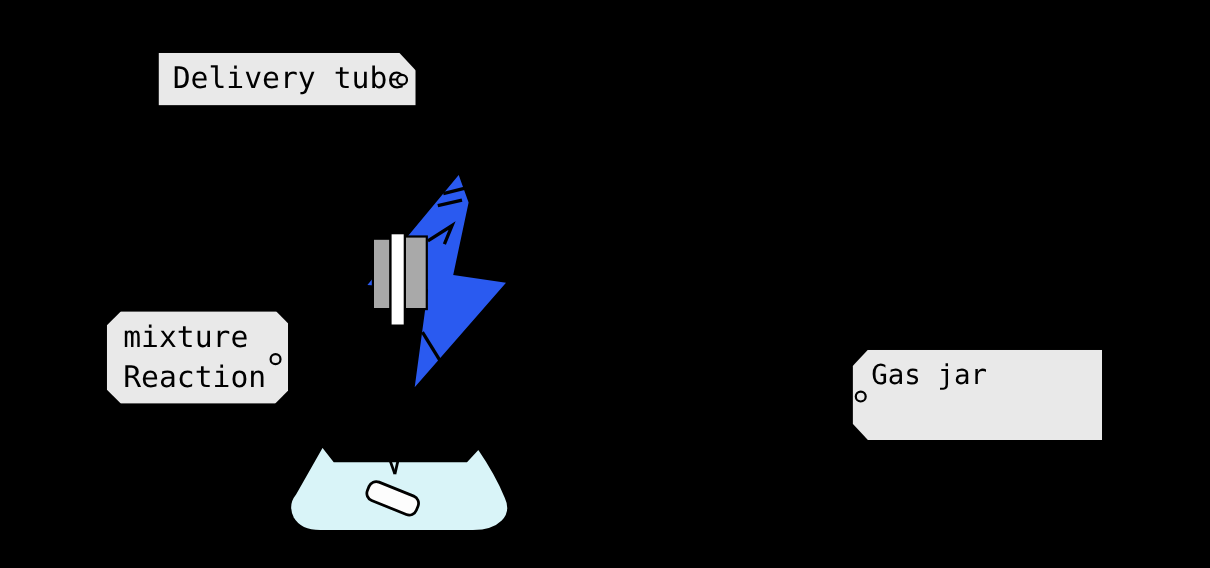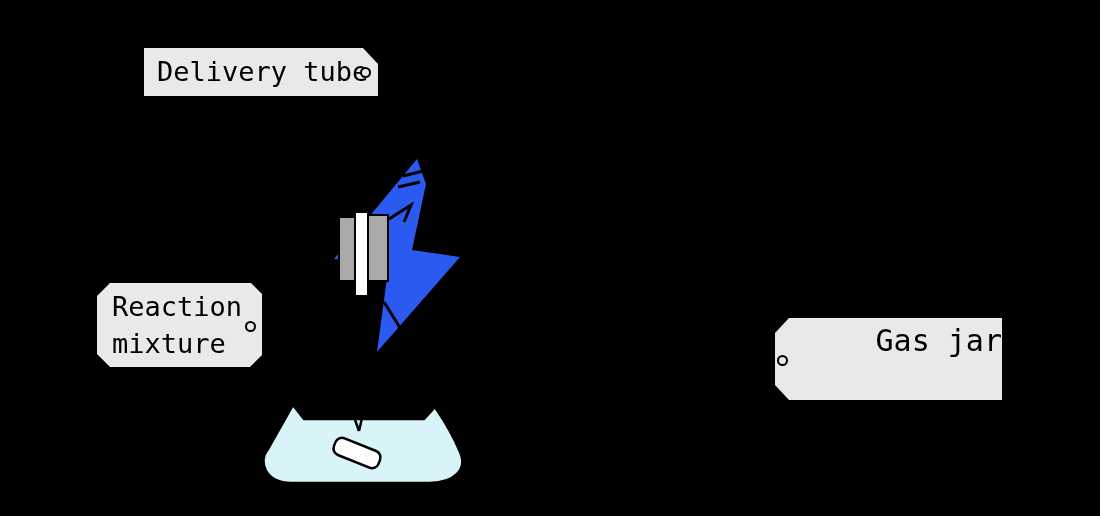--- a/index.html
+++ b/index.html
@@ -38,23 +38,22 @@
                        13px 100%, 0 calc(100% - 13px), 0 13px);
     font-size: 27px; line-height: 37px; padding: 5px 0 0 15px;
     white-space: nowrap;
   }
   .tag-reaction .hole { right: 6px; top: 38px; }
 
   .tag-gasjar {
     left: 775px; top: 318px; width: 227px; height: 82px;
     clip-path: polygon(14px 0, 100% 0, 100% 100%, 14px 100%,
                        0 calc(100% - 15px), 0 15px);
-    font-size: 30px; line-height: 38px; padding: 4px 0 0 17px;
+    font-size: 25px; line-height: 38px; padding: 4px 0 0 17px;
     white-space: nowrap;
-    text-align: right;
   }
   .tag-gasjar .hole { left: 2px; top: 37px; }
 
   .tag .line { display: block; }
 </style>
 </head>
 <body>
 
 <div class="stage">
 
@@ -86,22 +85,22 @@
 
     <rect x="-24" y="-9" width="48" height="18" rx="7" transform="translate(357,453) rotate(22)" stroke="#000" stroke-width="2.5" fill="#fdfdfd"></rect>
   </svg>
 
   <div class="tag tag-delivery">
     <span class="line">Delivery tube</span>
     <span class="hole"></span>
   </div>
 
   <div class="tag tag-reaction">
+    <span class="line">mixture</span>
     <span class="line">Reaction</span>
-    <span class="line">mixture</span>
     <span class="hole"></span>
   </div>
 
   <div class="tag tag-gasjar">
     <span class="line">Gas jar</span>
     <span class="hole"></span>
   </div>
 
 </div>
 

